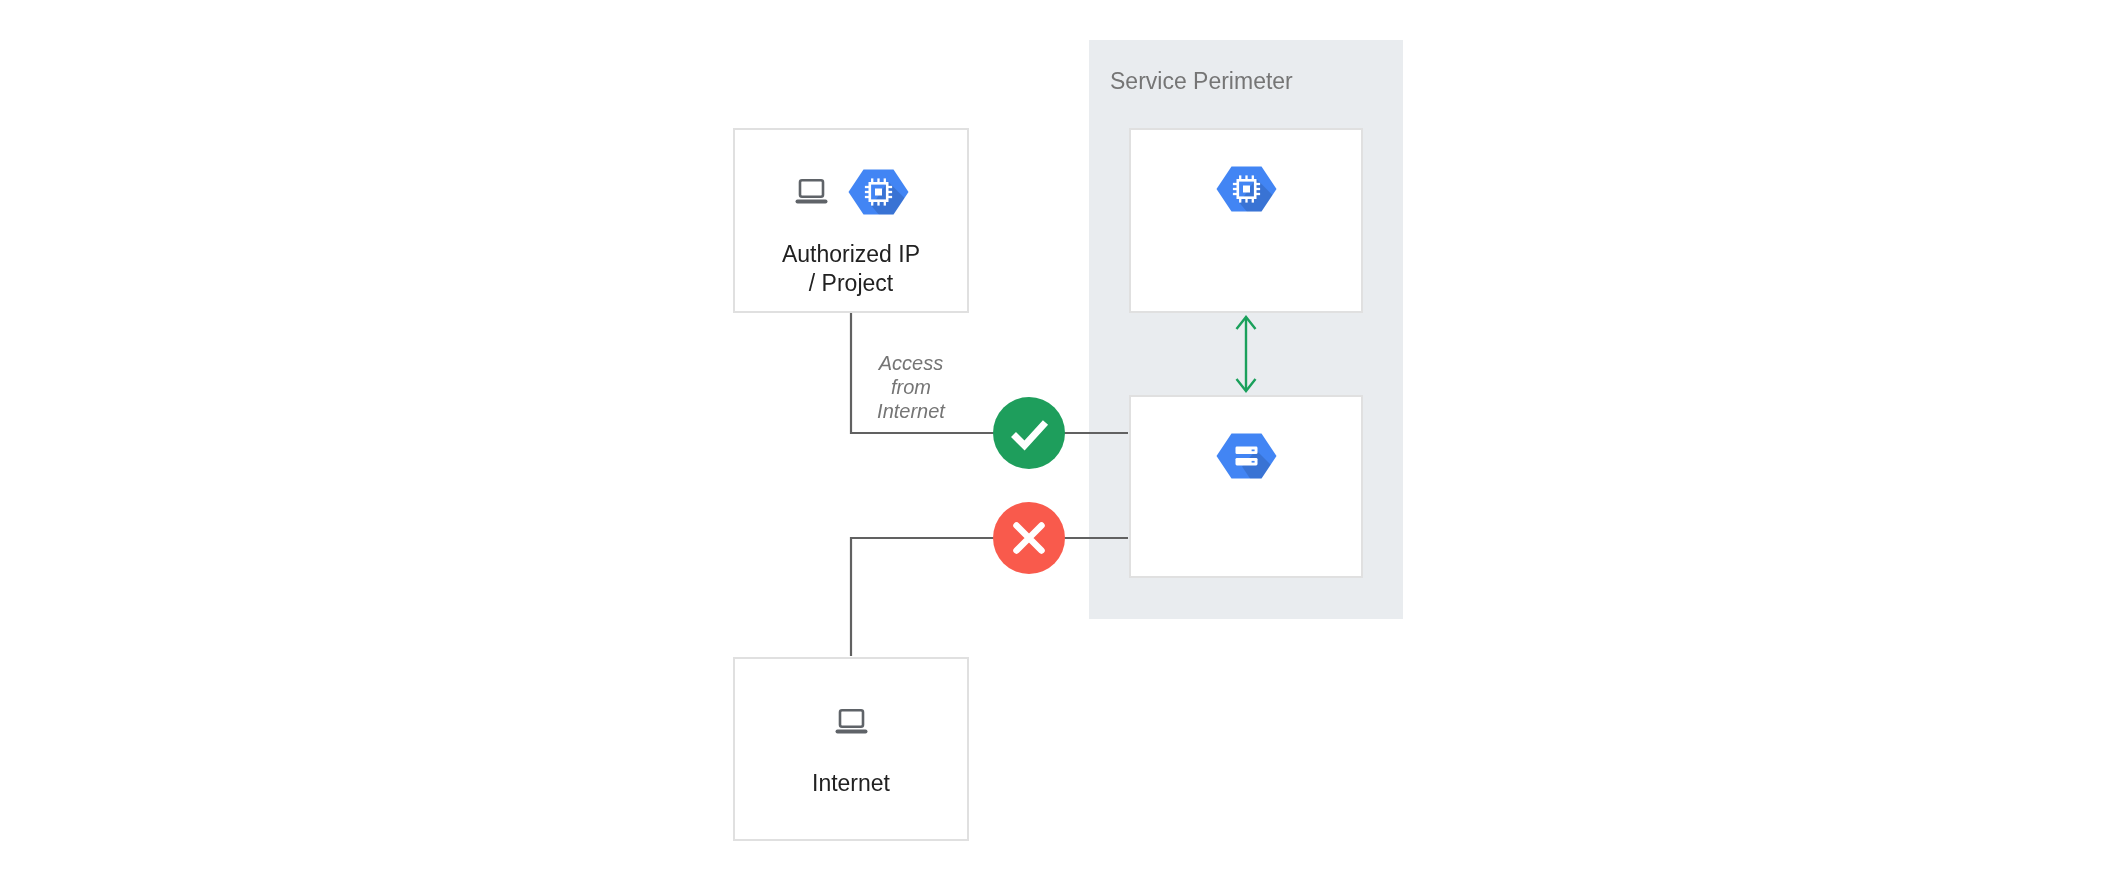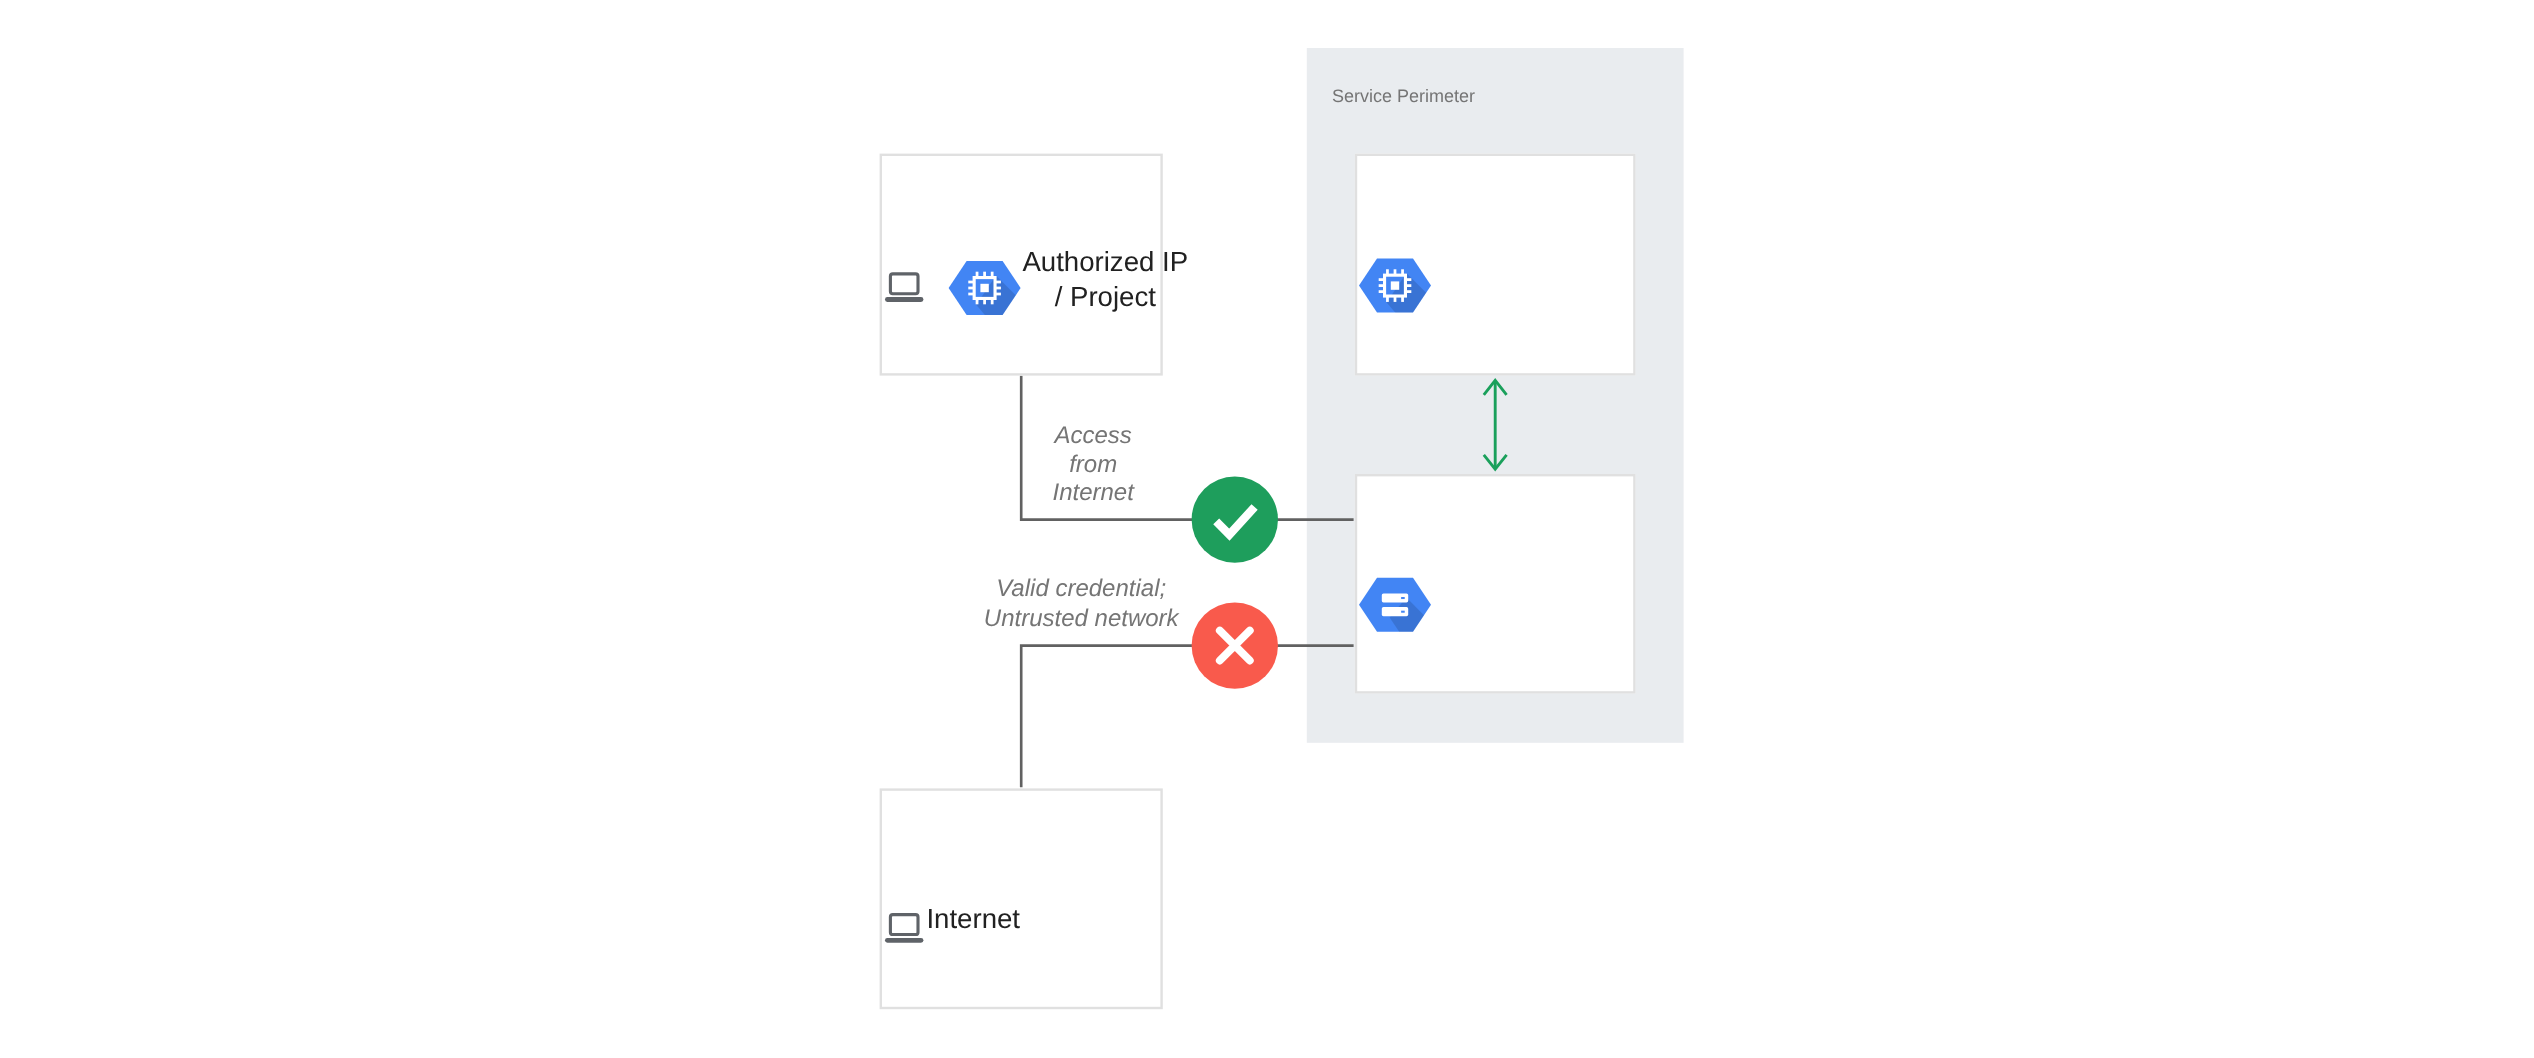--- a/index.html
+++ b/index.html
@@ -26,31 +26,31 @@
     overflow:hidden;
   }
   
   .perimeter{
     position:absolute;left:1089px;top:40px;
     width:314px;height:579px;
     background:var(--perimeter-bg);
   }
   .perimeter-label{
     position:absolute;left:21px;top:30px;
-    font-size:15px;line-height:22px;
+    font-size:23px;line-height:22px;
     color:var(--label-gray);
     white-space:nowrap;
   }
   
   .node{
     position:absolute;
     background:var(--node-bg);
     border:2px solid var(--node-border);
     box-sizing:border-box;
-    display:flex;flex-direction:row;align-items:center;
+    display:flex;flex-direction:column;align-items:center;
   }
   .node-authorized-ip{left:733px;top:128px;width:236px;height:185px;}
   .node-authorized-nw{left:1129px;top:128px;width:234px;height:185px;}
   .node-data-gcp{left:1129px;top:395px;width:234px;height:183px;}
   .node-internet{left:733px;top:657px;width:236px;height:184px;}
   .icon-row{display:flex;align-items:center;gap:17px;}
   .node-authorized-ip .icon-row{margin-top:38px;}
   .node-authorized-nw .icon-row{margin-top:35px;}
   .node-data-gcp .icon-row{margin-top:35px;}
   .node-internet .icon-row{margin-top:49px;}
@@ -225,18 +225,14 @@
     <div class="node-label">
       <span>Internet</span>
     </div>
   </div>
 
   <div class="edge-label edge-label-access">
     <span>Access</span>
     <span>from</span>
     <span>Internet</span>
   </div>
-  <div class="edge-label edge-label-untrusted">
-    <span>Valid credential;</span>
-    <span>Untrusted network</span>
-  </div>
 
 </div>
 
 </body></html>

